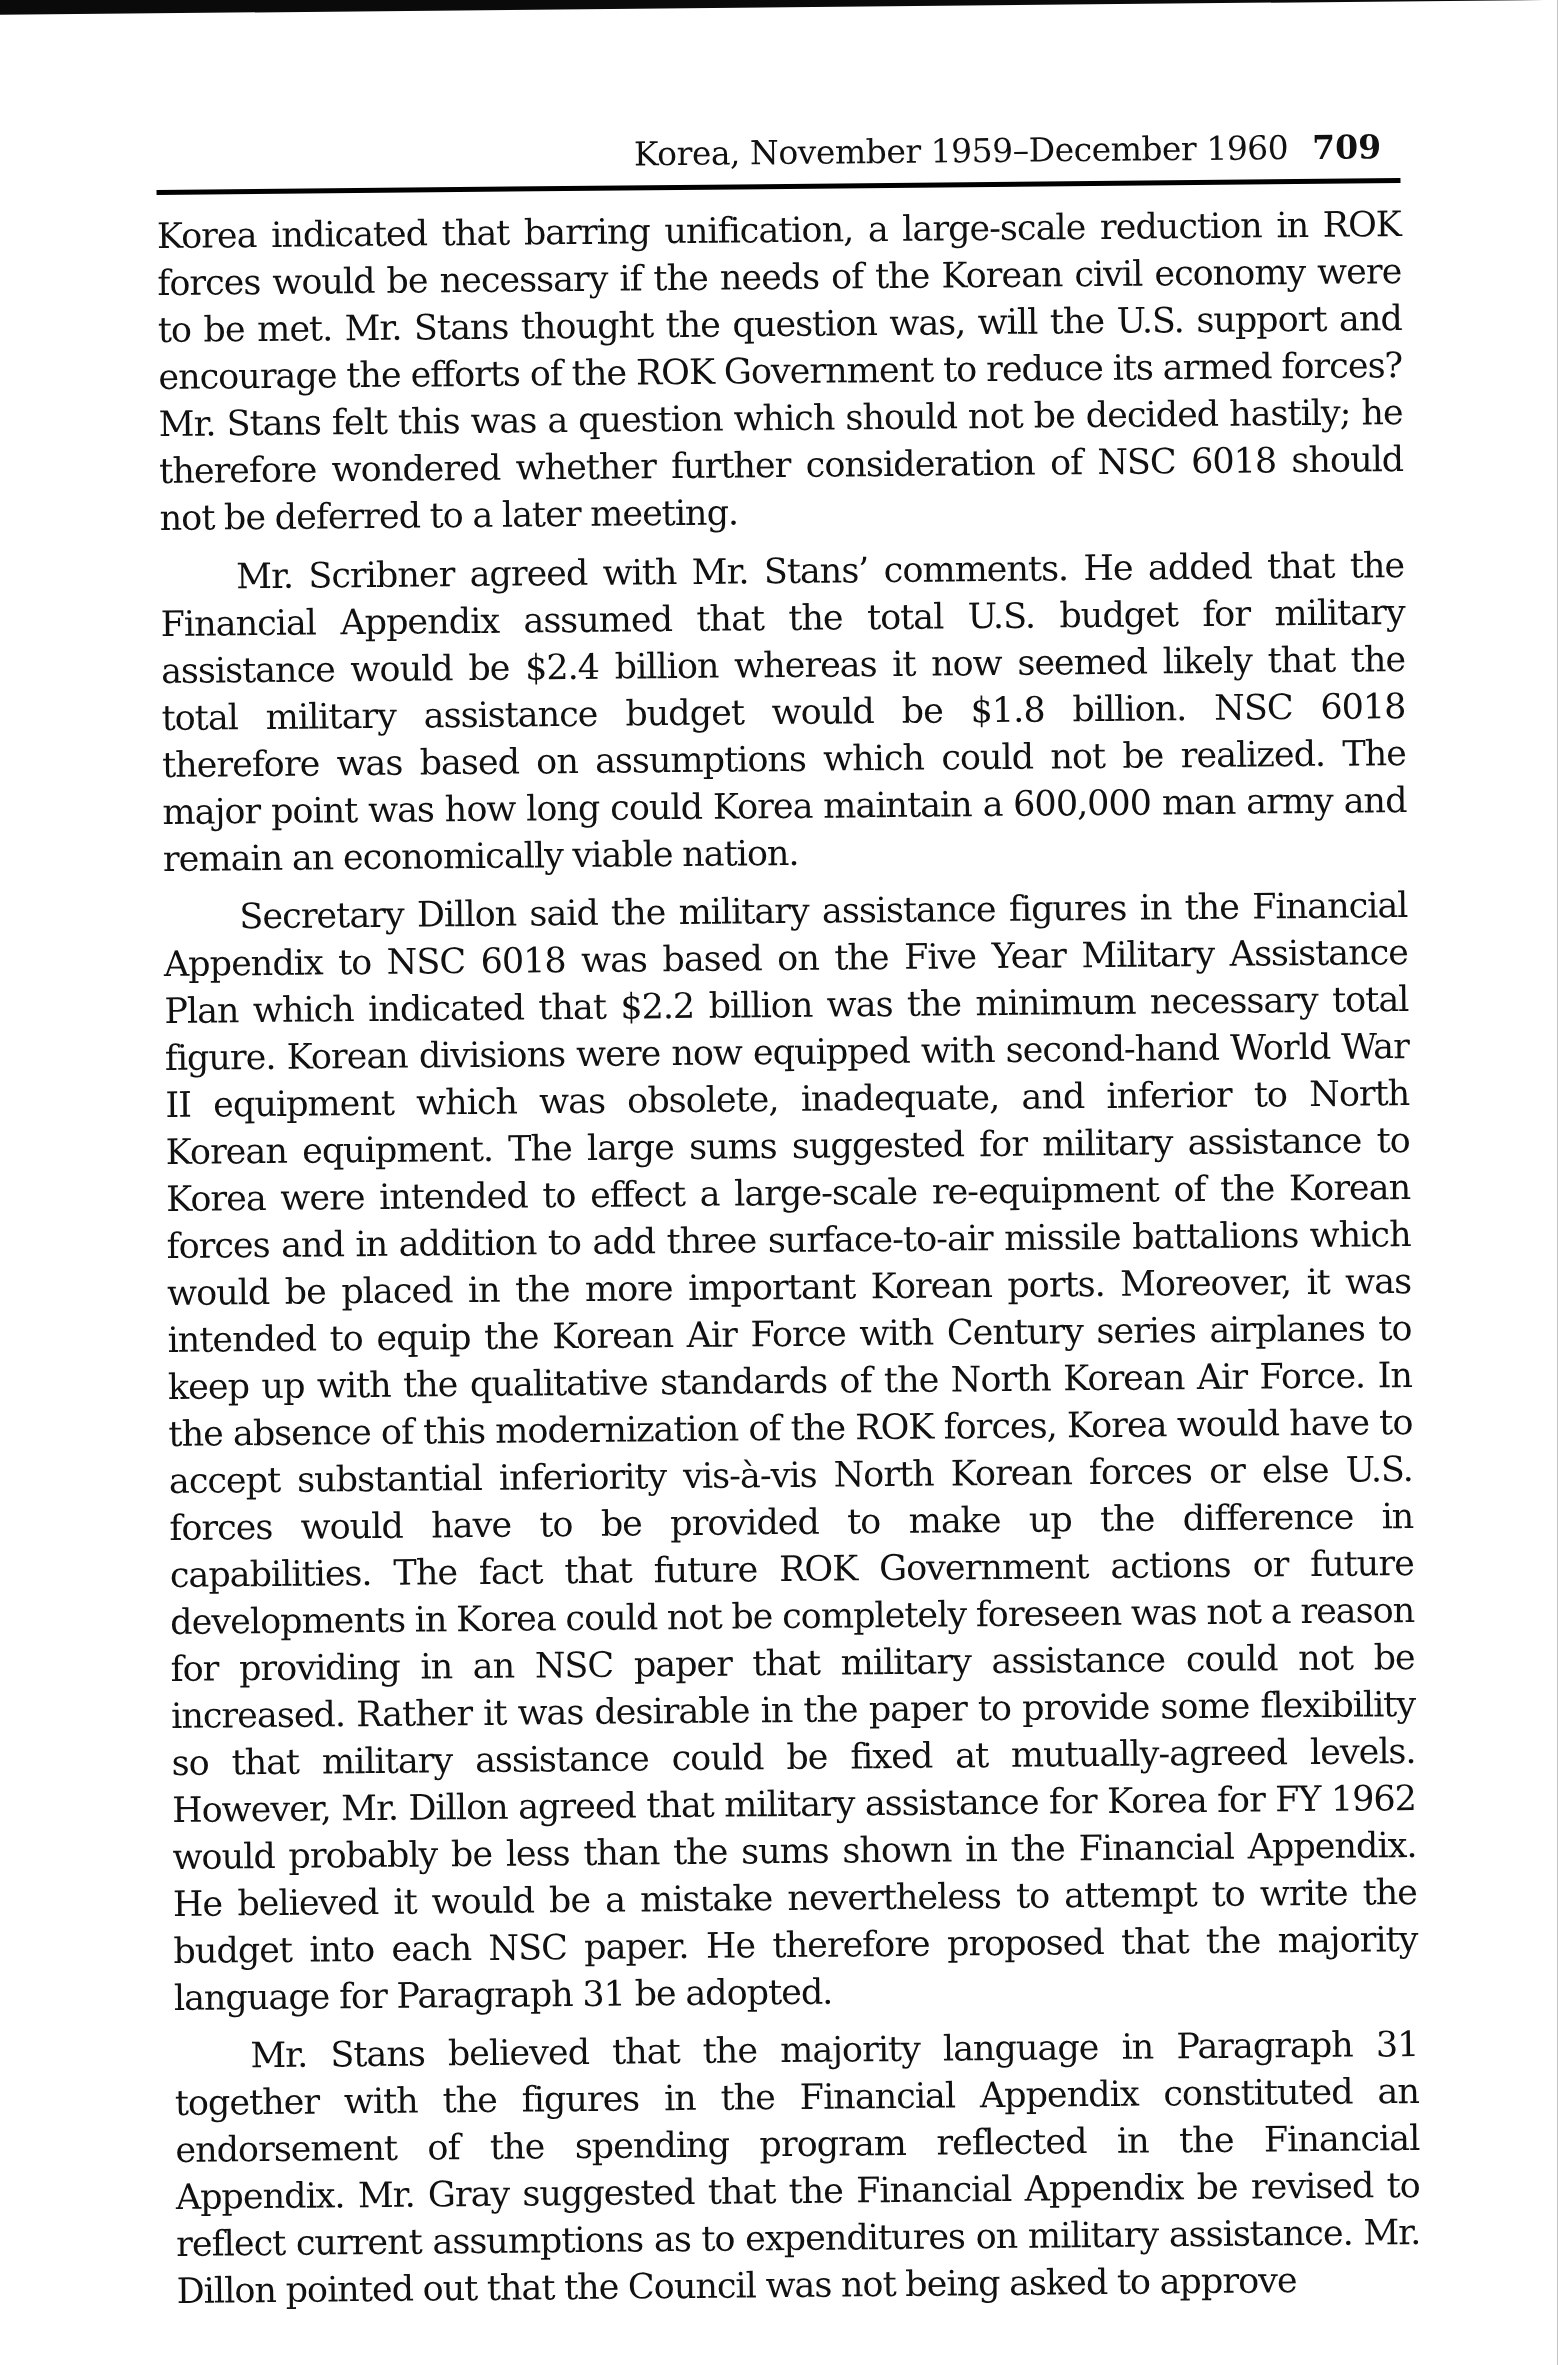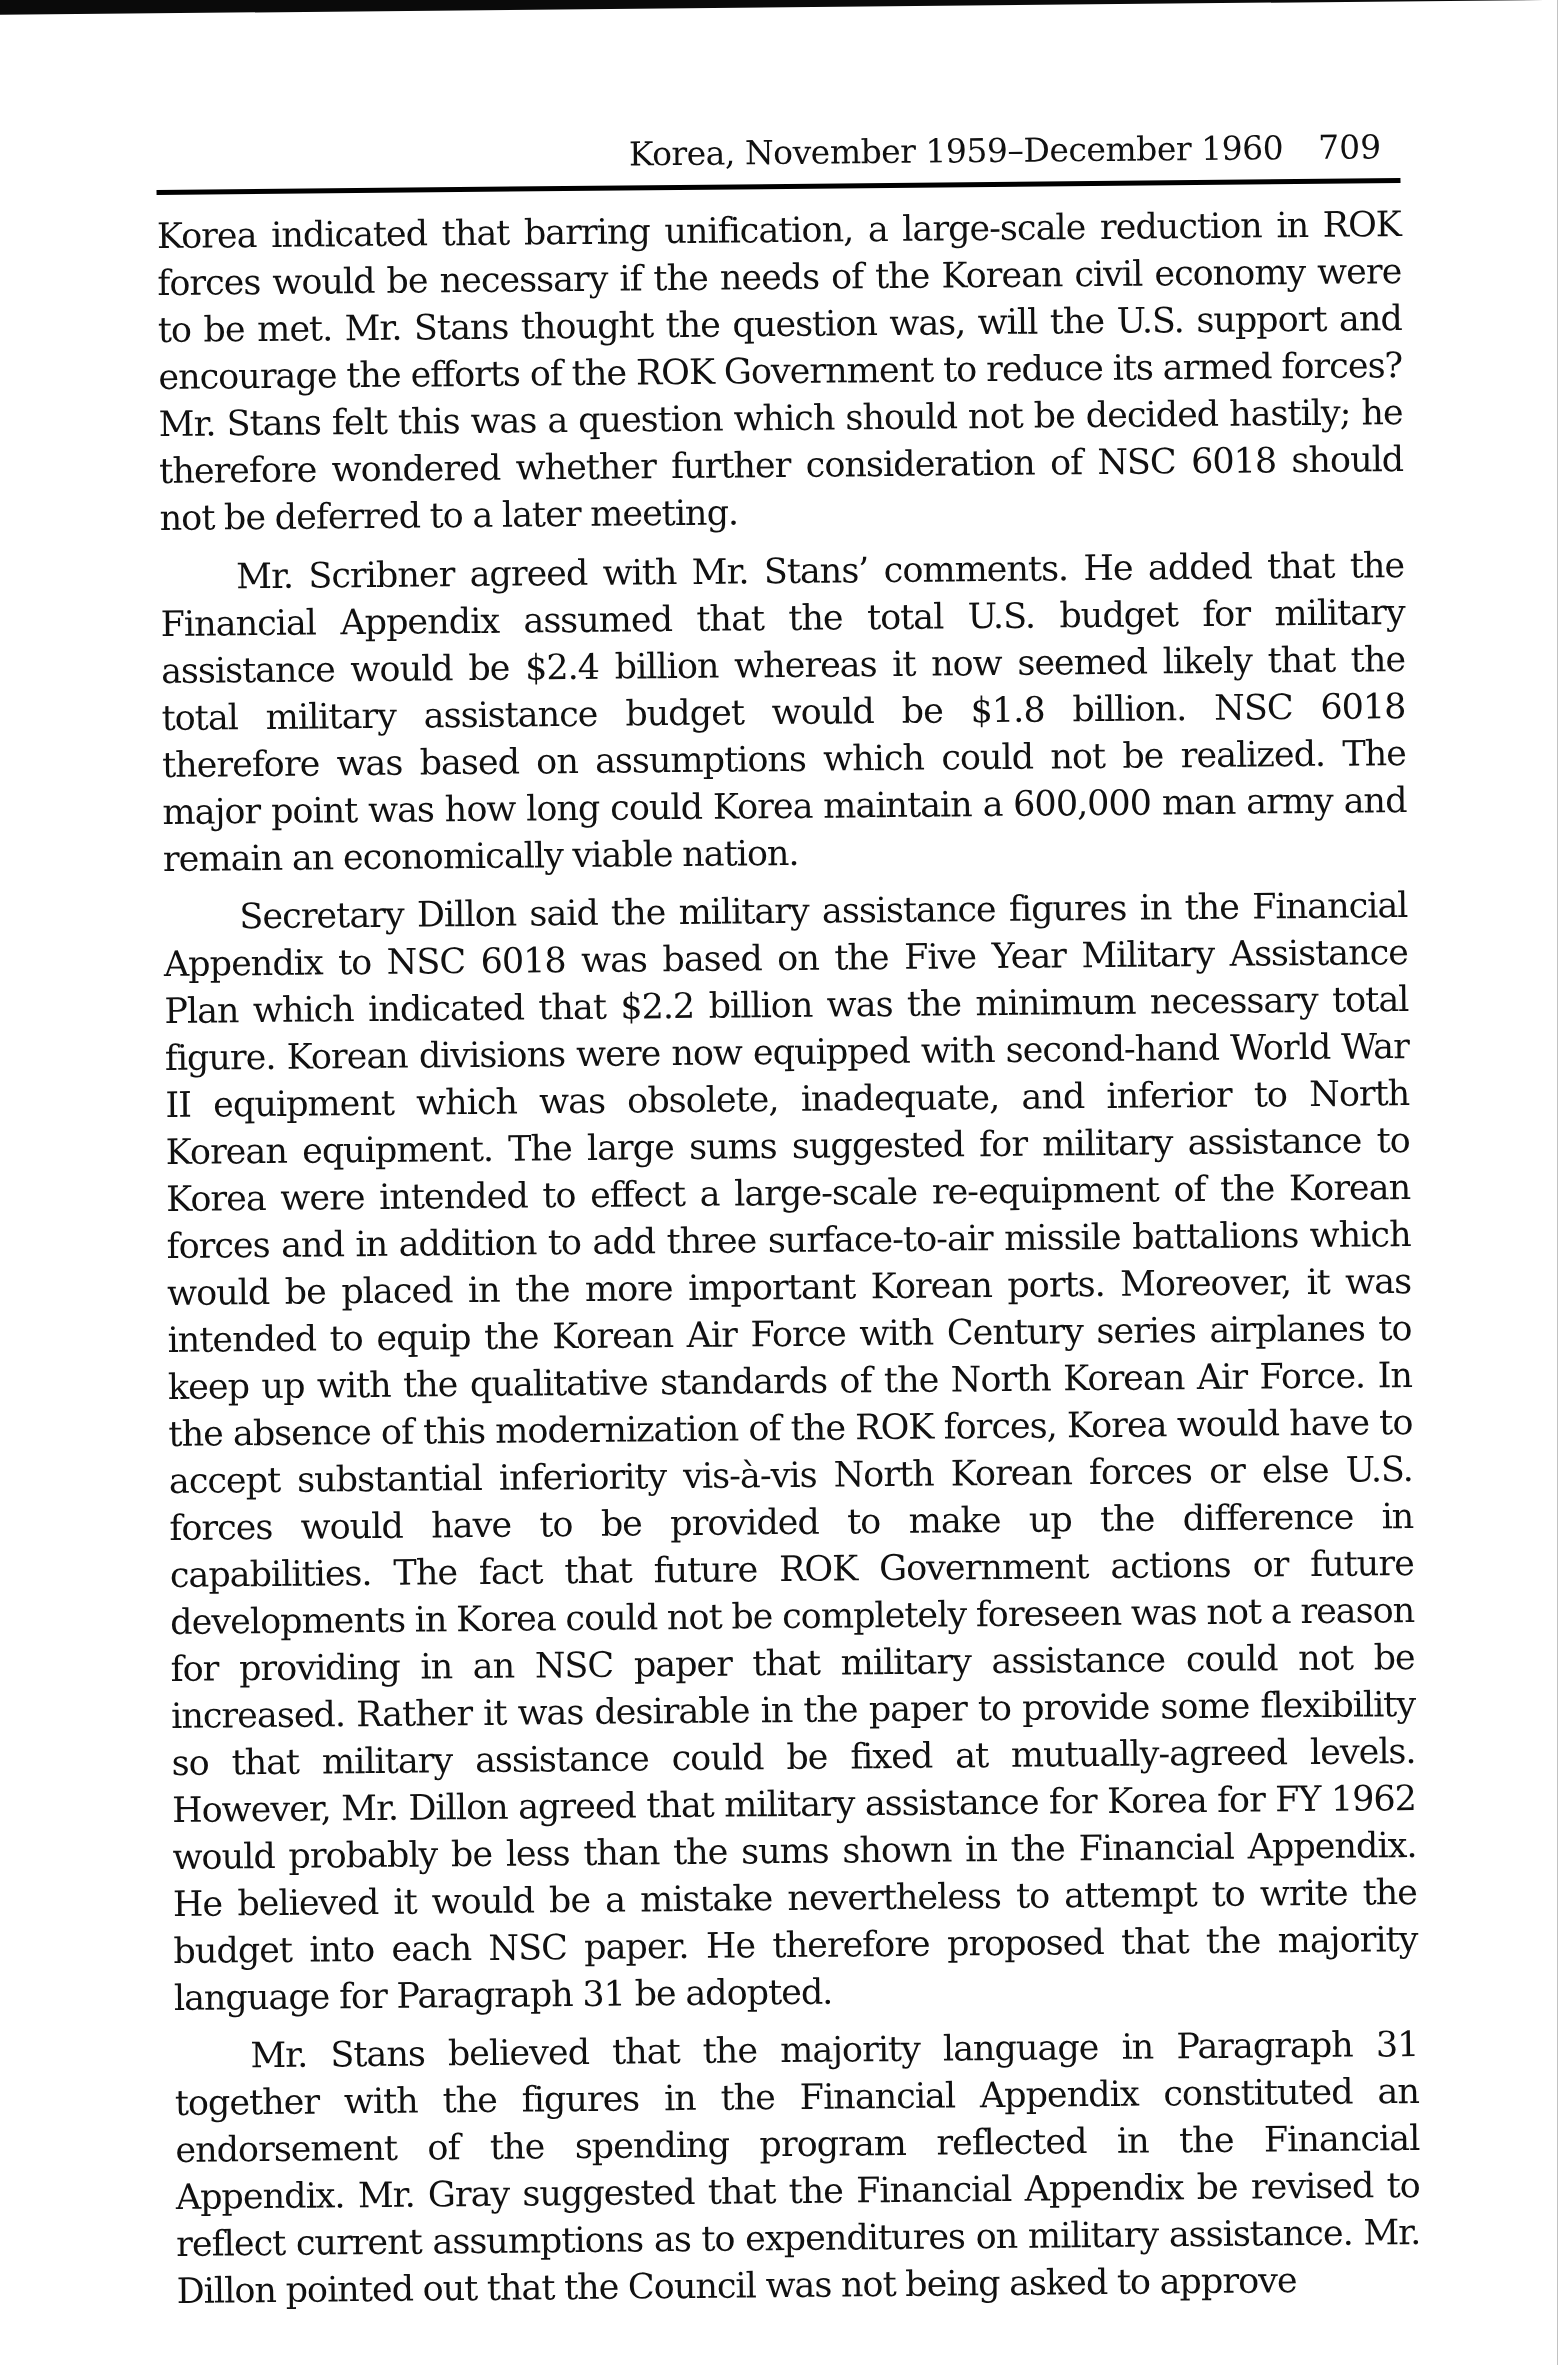--- a/index.html
+++ b/index.html
@@ -47,21 +47,22 @@
     justify-content: flex-end;
     align-items: baseline;
     font-size: 33px;
     line-height: 43px;
     padding-right: 19px;
   }
   .running-head .title {
     letter-spacing: -0.5px;
   }
   .running-head .page-number {
-    margin-left: 35px;
+    margin-left: 24px;
+    font-weight: bold;
   }
   .rule {
     height: 5.7px;
     background: #000;
     margin-top: 9.5px;
     margin-bottom: 18px;
   }
   .body-text p {
     margin: 0 0 11.4px 0;
     font-size: 35px;

